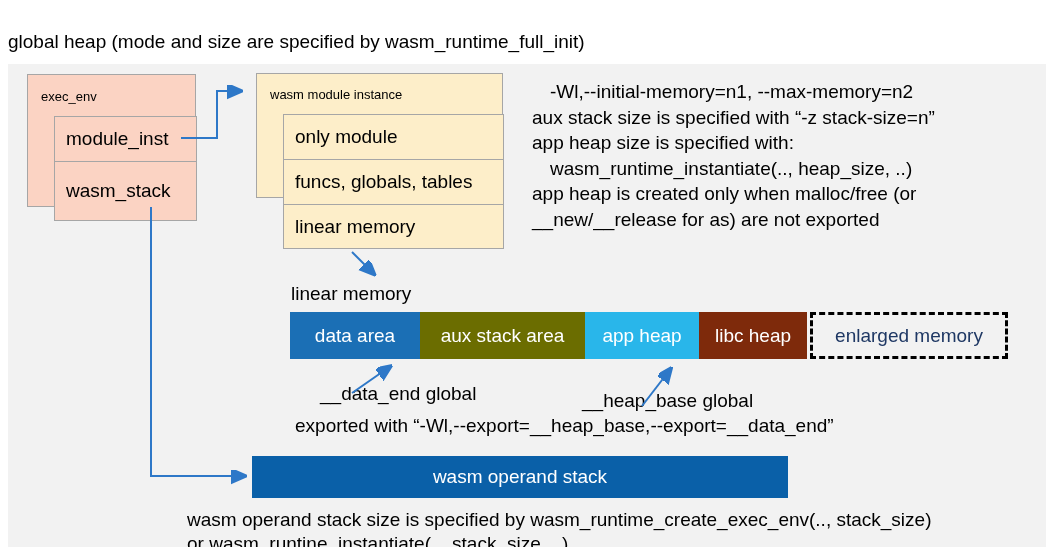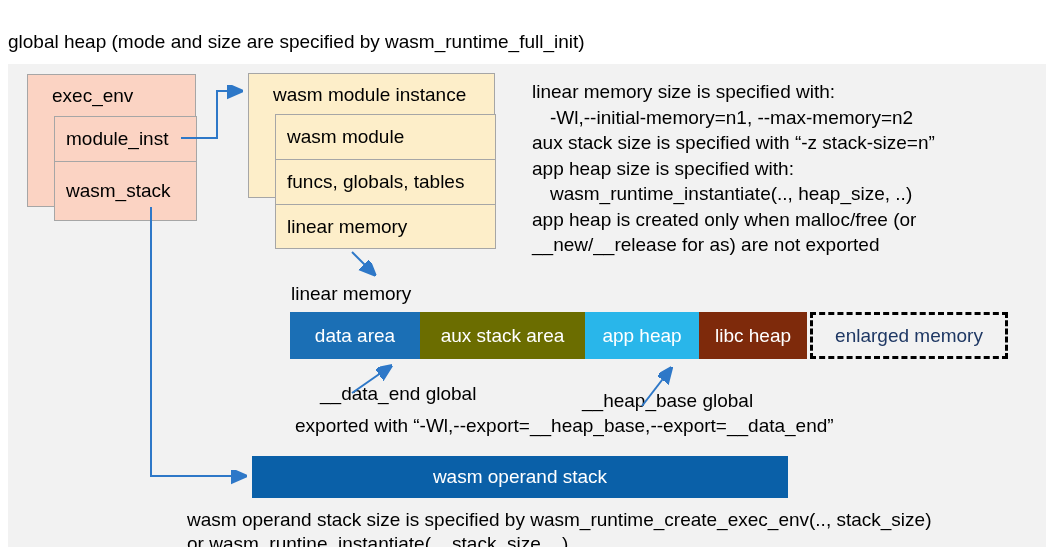--- a/index.html
+++ b/index.html
@@ -6,31 +6,31 @@
   body { font-family:"Liberation Sans", sans-serif; background:#ffffff; }
   #canvas { position:relative; width:1054px; height:547px; background:#ffffff; overflow:hidden;margin-top:26px; }
 
   .title { position:absolute; left:8px; top:5px; font-size:19px; color:#000; white-space:nowrap; }
 
   .panel { position:absolute; left:8px; top:38px; width:1038px; height:500px; background:var(--panel-bg); }
 
   
   .record { position:absolute; border:1px solid var(--box-border); }
   .record .hdr { position:absolute; left:0; top:0; width:100%; display:flex; align-items:center;
-                 padding-left:24px; font-size:19px; color:#000; }
+                 padding-left:13px; font-size:13px; color:#000; }
   .record .row { position:absolute; border:1px solid var(--box-border); display:flex; align-items:center;
                  padding-left:11px; font-size:19px; color:#000; }
 
   #exec-env { left:27px; top:48px; width:169px; height:133px; background:var(--exec-env-fill); }
   #exec-env .hdr { height:42px; }
   #exec-env .row { left:26px; width:143px; background:var(--exec-env-fill); }
   #exec-env .row.r0 { top:41px; height:46px; }
   #exec-env .row.r1 { top:86px; height:60px; }
 
-  #module-instance { left:248px; top:47px; width:247px; height:125px; background:var(--module-instance-fill); }
+  #module-instance { left:256px; top:47px; width:247px; height:125px; background:var(--module-instance-fill); }
   #module-instance .hdr { height:41px; }
   #module-instance .row { left:26px; width:221px; background:var(--module-instance-fill); }
   #module-instance .row.r0 { top:40px; height:46px; }
   #module-instance .row.r1 { top:85px; height:46px; }
   #module-instance .row.r2 { top:130px; height:45px; }
 
   .notes { position:absolute; left:532px; top:53px; width:510px; font-size:19px; color:#000; line-height:25.5px; }
   .notes .line { white-space:nowrap; }
   .notes .line.indent { padding-left:18px; }
 
@@ -69,27 +69,26 @@
   <div class="panel"></div>
 
   <div class="record" id="exec-env">
     <div class="hdr">exec_env</div>
     <div class="row r0">module_inst</div>
     <div class="row r1">wasm_stack</div>
   </div>
 
   <div class="record" id="module-instance">
     <div class="hdr">wasm module instance</div>
-    <div class="row r0">wasm module</div>
+    <div class="row r0">only module</div>
     <div class="row r1">funcs, globals, tables</div>
     <div class="row r2">linear memory</div>
   </div>
 
   <div class="notes">
-    <div class="line">linear memory size is specified with:</div>
     <div class="line indent">-Wl,--initial-memory=n1, --max-memory=n2</div>
     <div class="line">aux stack size is specified with “-z stack-size=n”</div>
     <div class="line">app heap size is specified with:</div>
     <div class="line indent">wasm_runtime_instantiate(.., heap_size, ..)</div>
     <div class="line">app heap is created only when malloc/free (or</div>
     <div class="line">__new/__release for as) are not exported</div>
   </div>
 
   <div class="lm-label">linear memory</div>
   <div class="lm-bar">

